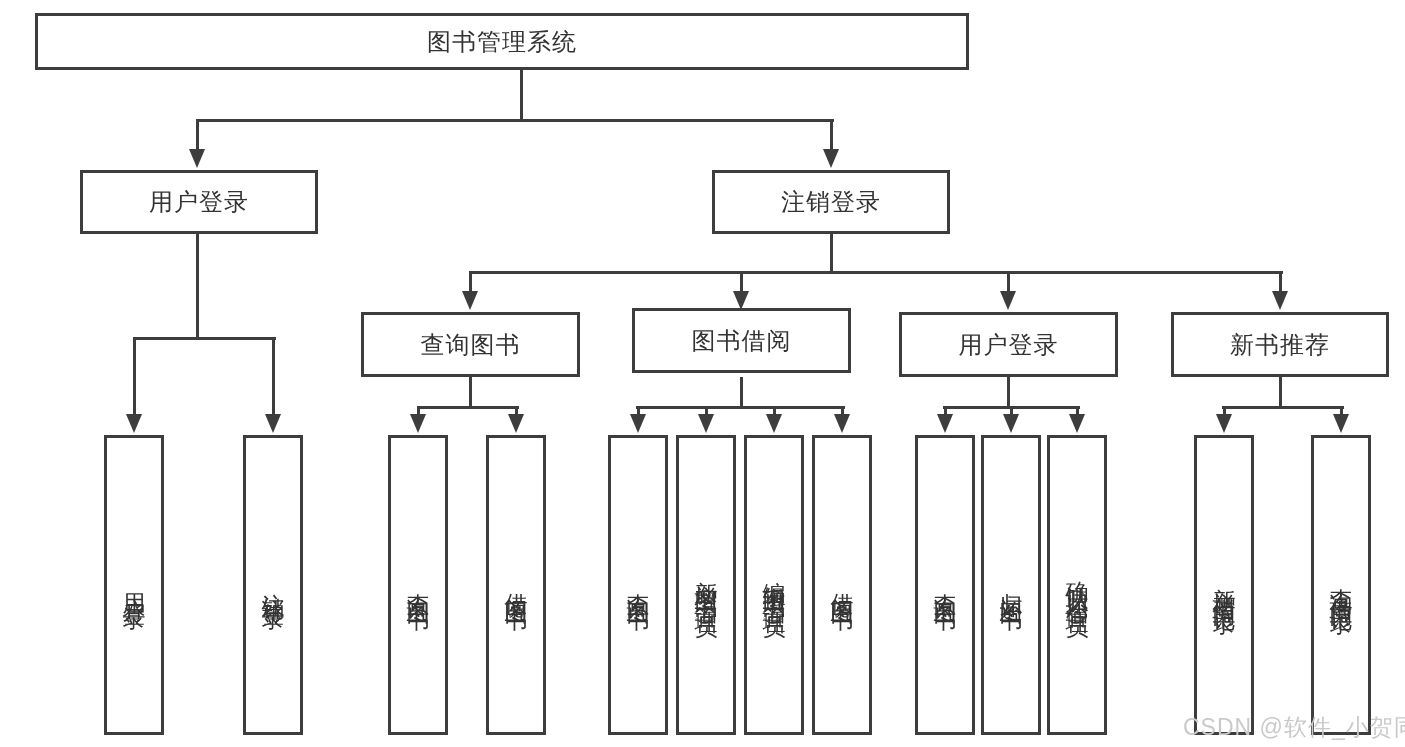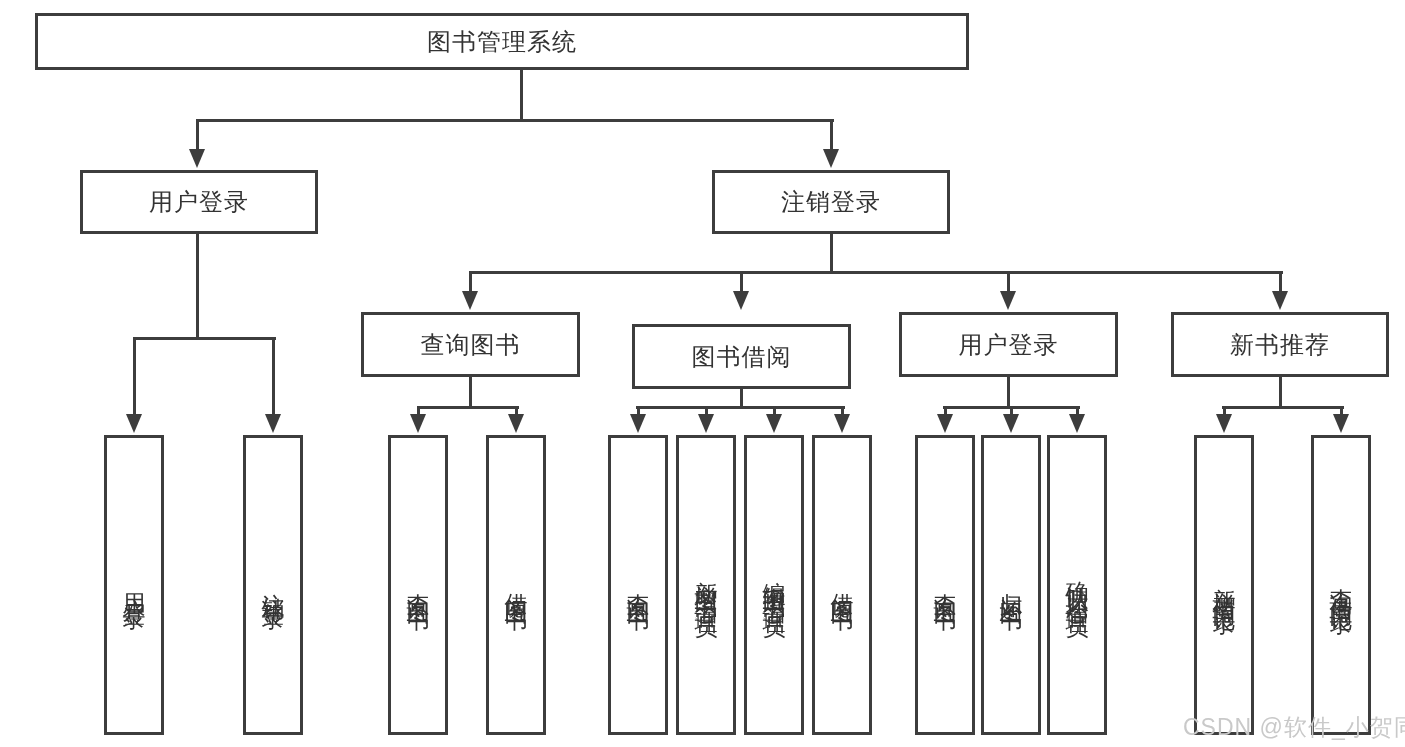--- a/index.html
+++ b/index.html
@@ -88,21 +88,21 @@
   <div class="hbox" style="left:80px;top:170px;width:238px;height:64px">
     <span>用户登录</span>
   </div>
   <div class="hbox" style="left:712px;top:170px;width:238px;height:64px">
     <span>注销登录</span>
   </div>
 
   <div class="hbox" style="left:361px;top:312px;width:219px;height:65px">
     <span>查询图书</span>
   </div>
-  <div class="hbox" style="left:632px;top:324px;width:219px;height:65px">
+  <div class="hbox" style="left:632px;top:308px;width:219px;height:65px">
     <span>图书借阅</span>
   </div>
   <div class="hbox" style="left:899px;top:312px;width:219px;height:65px">
     <span>用户登录</span>
   </div>
   <div class="hbox" style="left:1171px;top:312px;width:218px;height:65px">
     <span>新书推荐</span>
   </div>
 
   <div class="vbox" style="left:104px">

